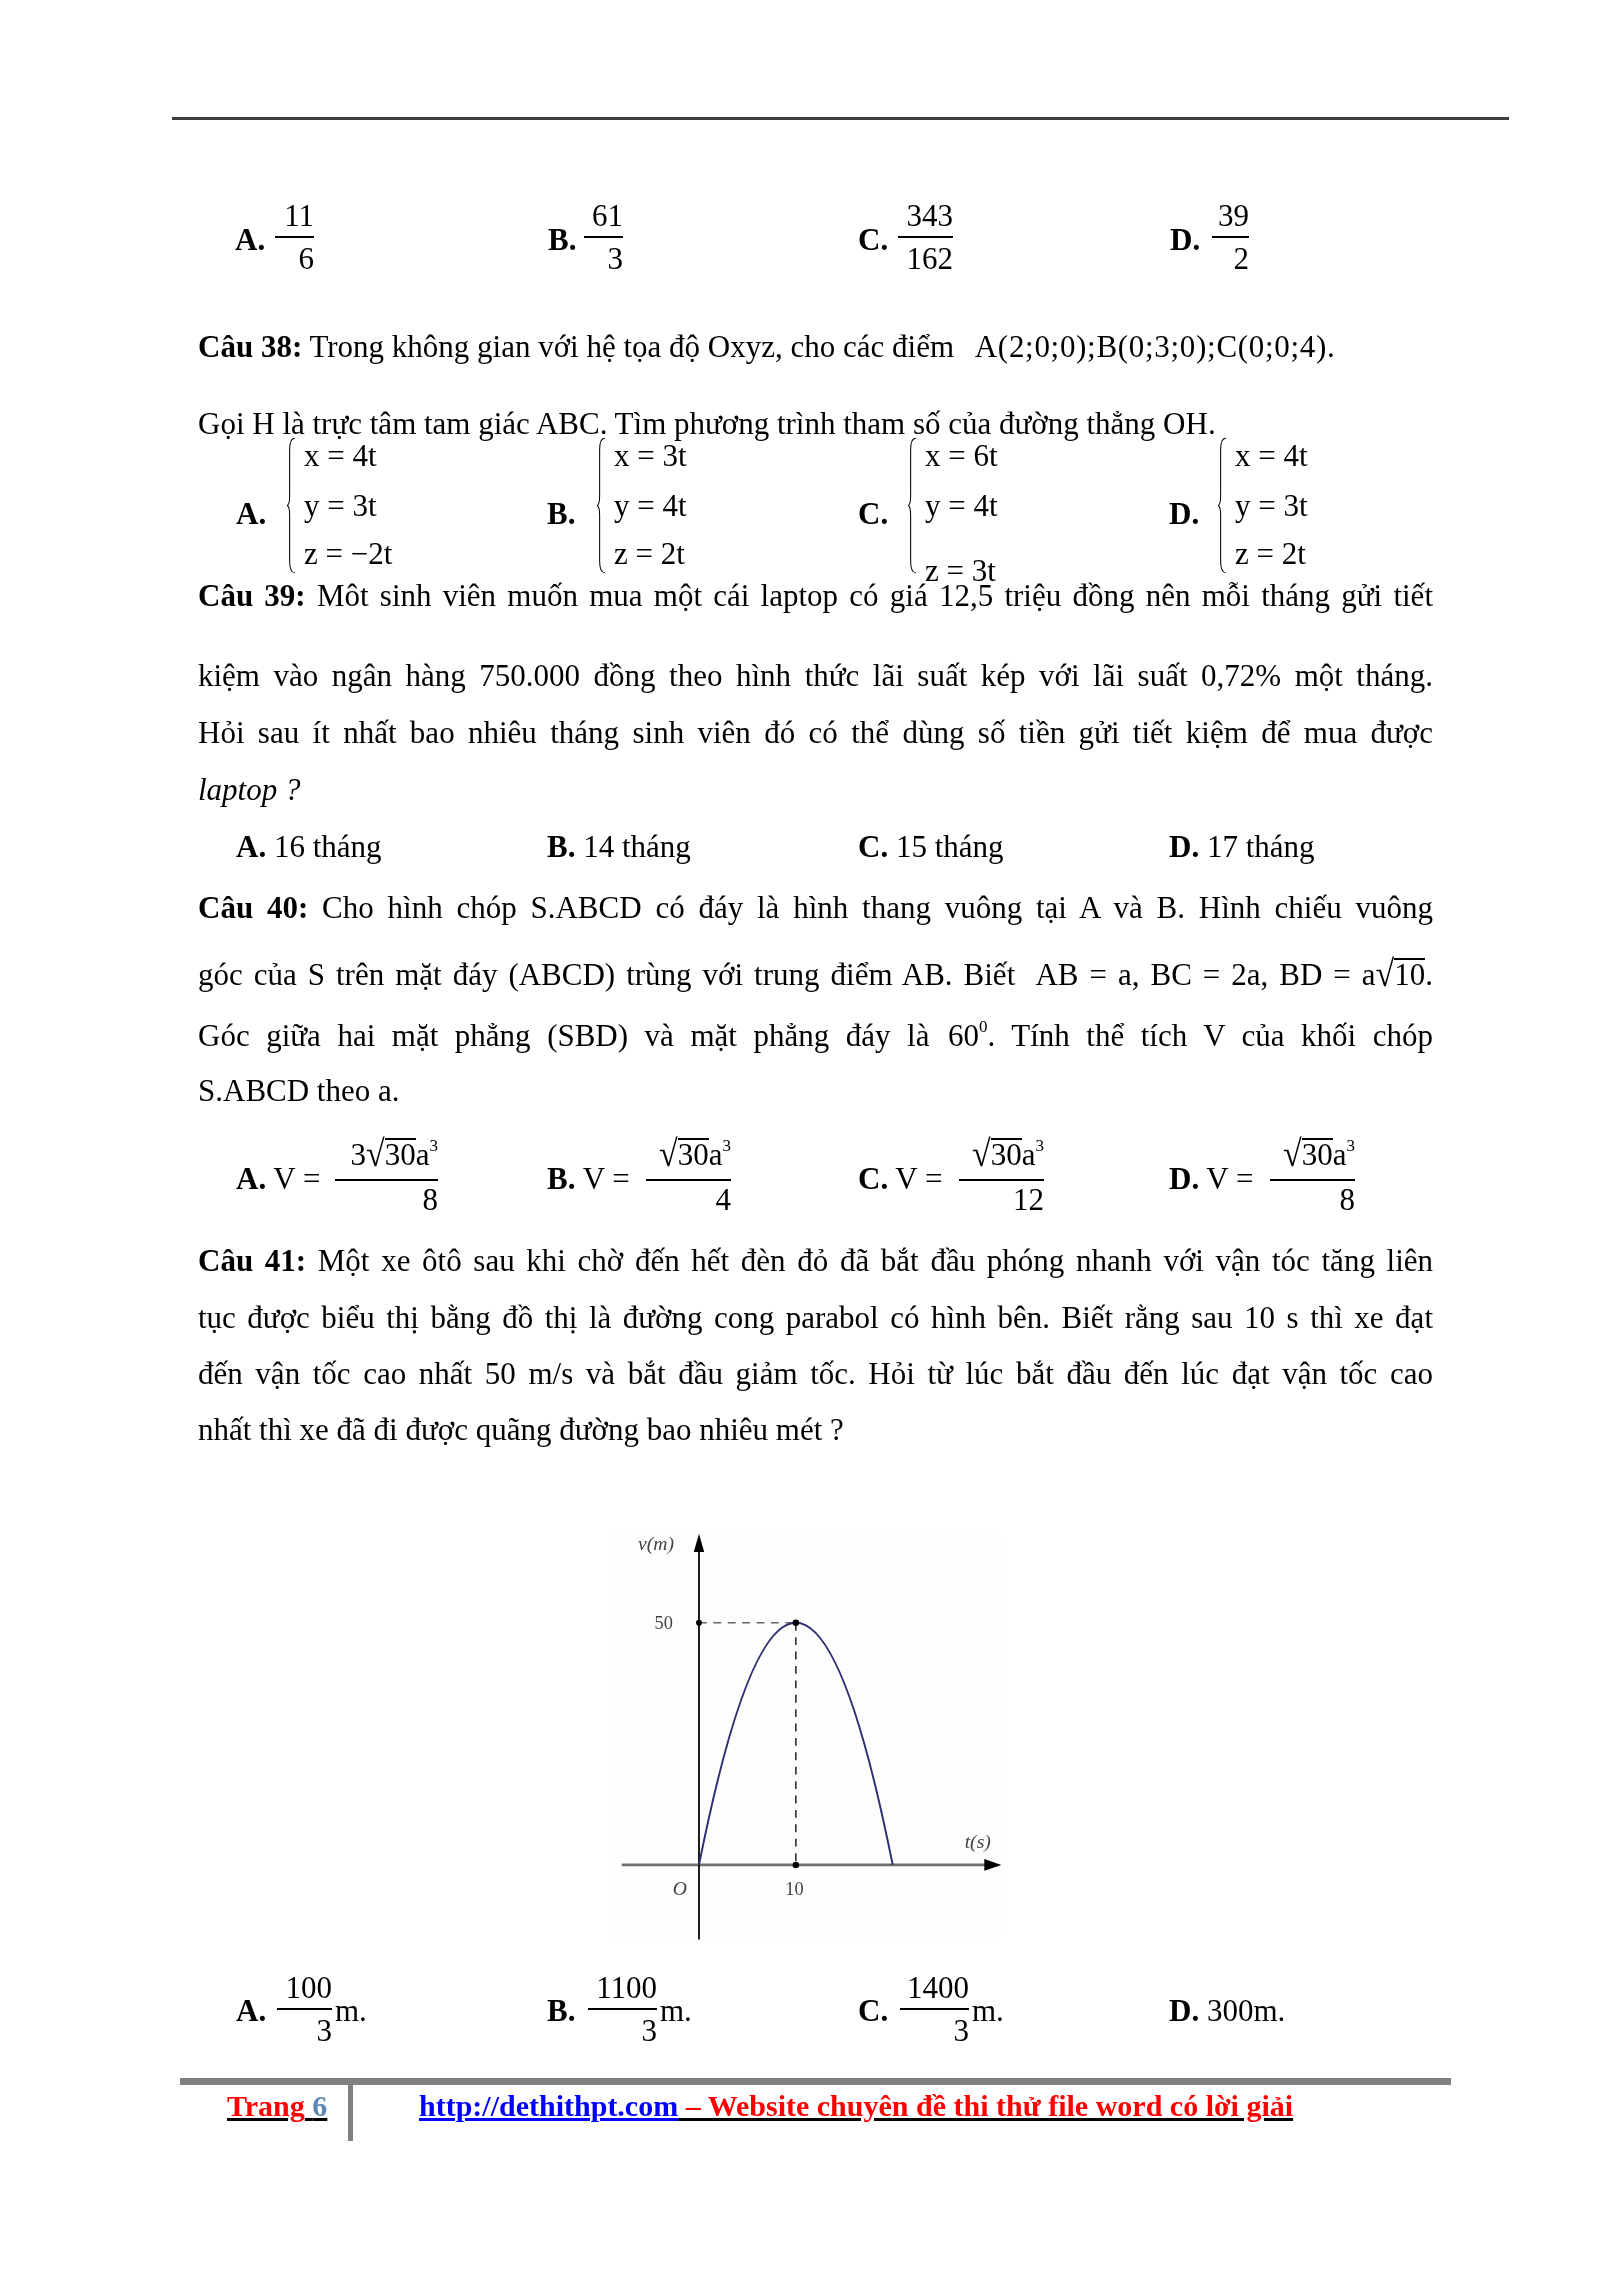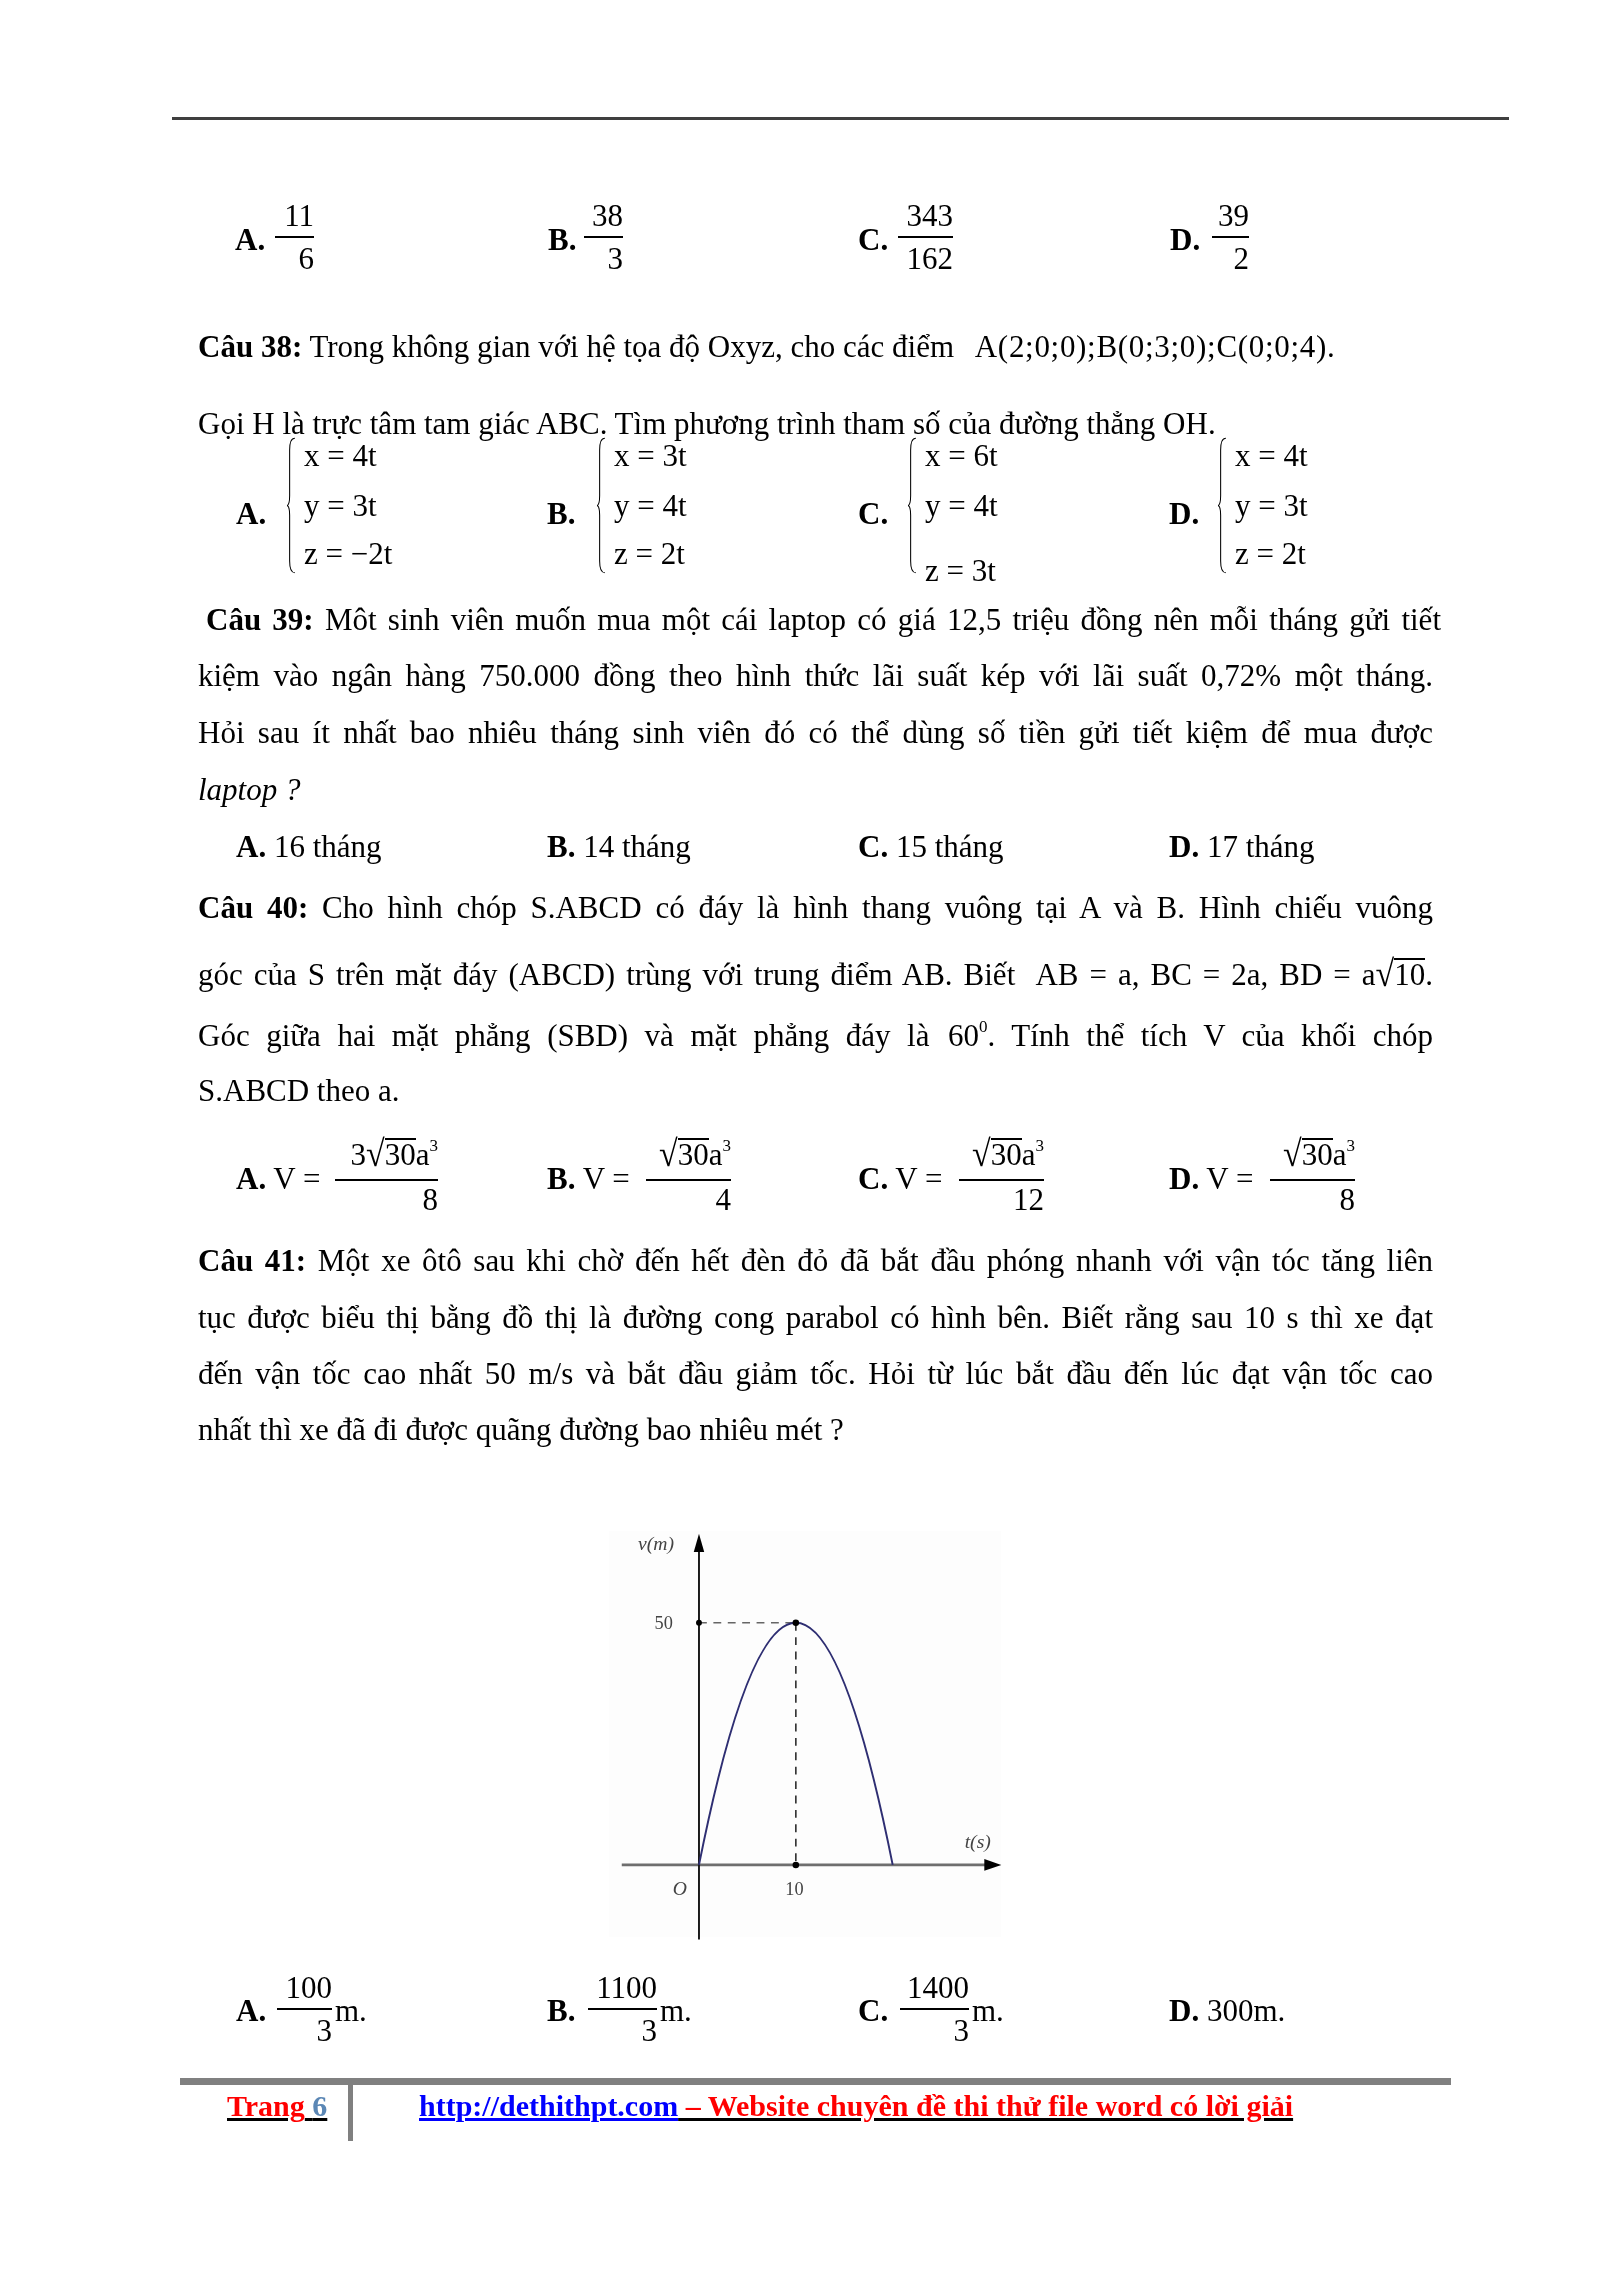--- a/index.html
+++ b/index.html
@@ -44,21 +44,21 @@
   <div class="frac" style="left:275px; top:199px; width:39px;">
     <span class="num">11</span>
       <span class="bar"></span>
       <span class="den">6</span>
   </div>
 
   <div class="opt" style="left:548px; top:221px;">
     <span class="lbl">B.</span>
   </div>
   <div class="frac" style="left:584px; top:199px; width:39px;">
-    <span class="num">38</span>
+    <span class="num">61</span>
       <span class="bar"></span>
       <span class="den">3</span>
   </div>
 
   <div class="opt" style="left:858px; top:221px;">
     <span class="lbl">C.</span>
   </div>
   <div class="frac" style="left:898px; top:199px; width:55px;">
     <span class="num">343</span>
       <span class="bar"></span>
@@ -117,21 +117,21 @@
   <div class="sys" style="left:1218px; top:437px;">
     <svg class="brace" viewBox="0 0 14 210">
         <path d="M12 2 Q4 2 4 20 L4 90 Q4 104 0 105 Q4 106 4 120 L4 190 Q4 208 12 208" fill="none" stroke="#000" stroke-width="1.6"></path>
       </svg>
     <div class="row" style="top:0px;">x = 4t</div>
     <div class="row" style="top:50px;">y = 3t</div>
     <div class="row" style="top:98px;">z = 2t</div>
   </div>
 </div>
 
-<div class="line" style="top:592px;margin-left:8px;">
+<div class="line" style="top:568px;">
   <span class="b">Câu 39:</span> <span>Môt sinh viên muốn mua một cái laptop có giá 12,5 triệu đồng nên mỗi tháng gửi tiết</span>
 </div>
 <div class="line" style="top:648px;">kiệm vào ngân hàng 750.000 đồng theo hình thức lãi suất kép với lãi suất 0,72% một tháng.</div>
 <div class="line" style="top:705px;">Hỏi sau ít nhất bao nhiêu tháng sinh viên đó có thể dùng số tiền gửi tiết kiệm để mua được</div>
 <div class="line last" style="top:762px;font-style:italic;">laptop ?</div>
 
 <div>
   <div class="opt" style="left:236px; top:828px;"><span class="lbl">A.</span> <span>16 tháng</span></div>
   <div class="opt" style="left:547px; top:828px;"><span class="lbl">B.</span> <span>14 tháng</span></div>
   <div class="opt" style="left:858px; top:828px;"><span class="lbl">C.</span> <span>15 tháng</span></div>

